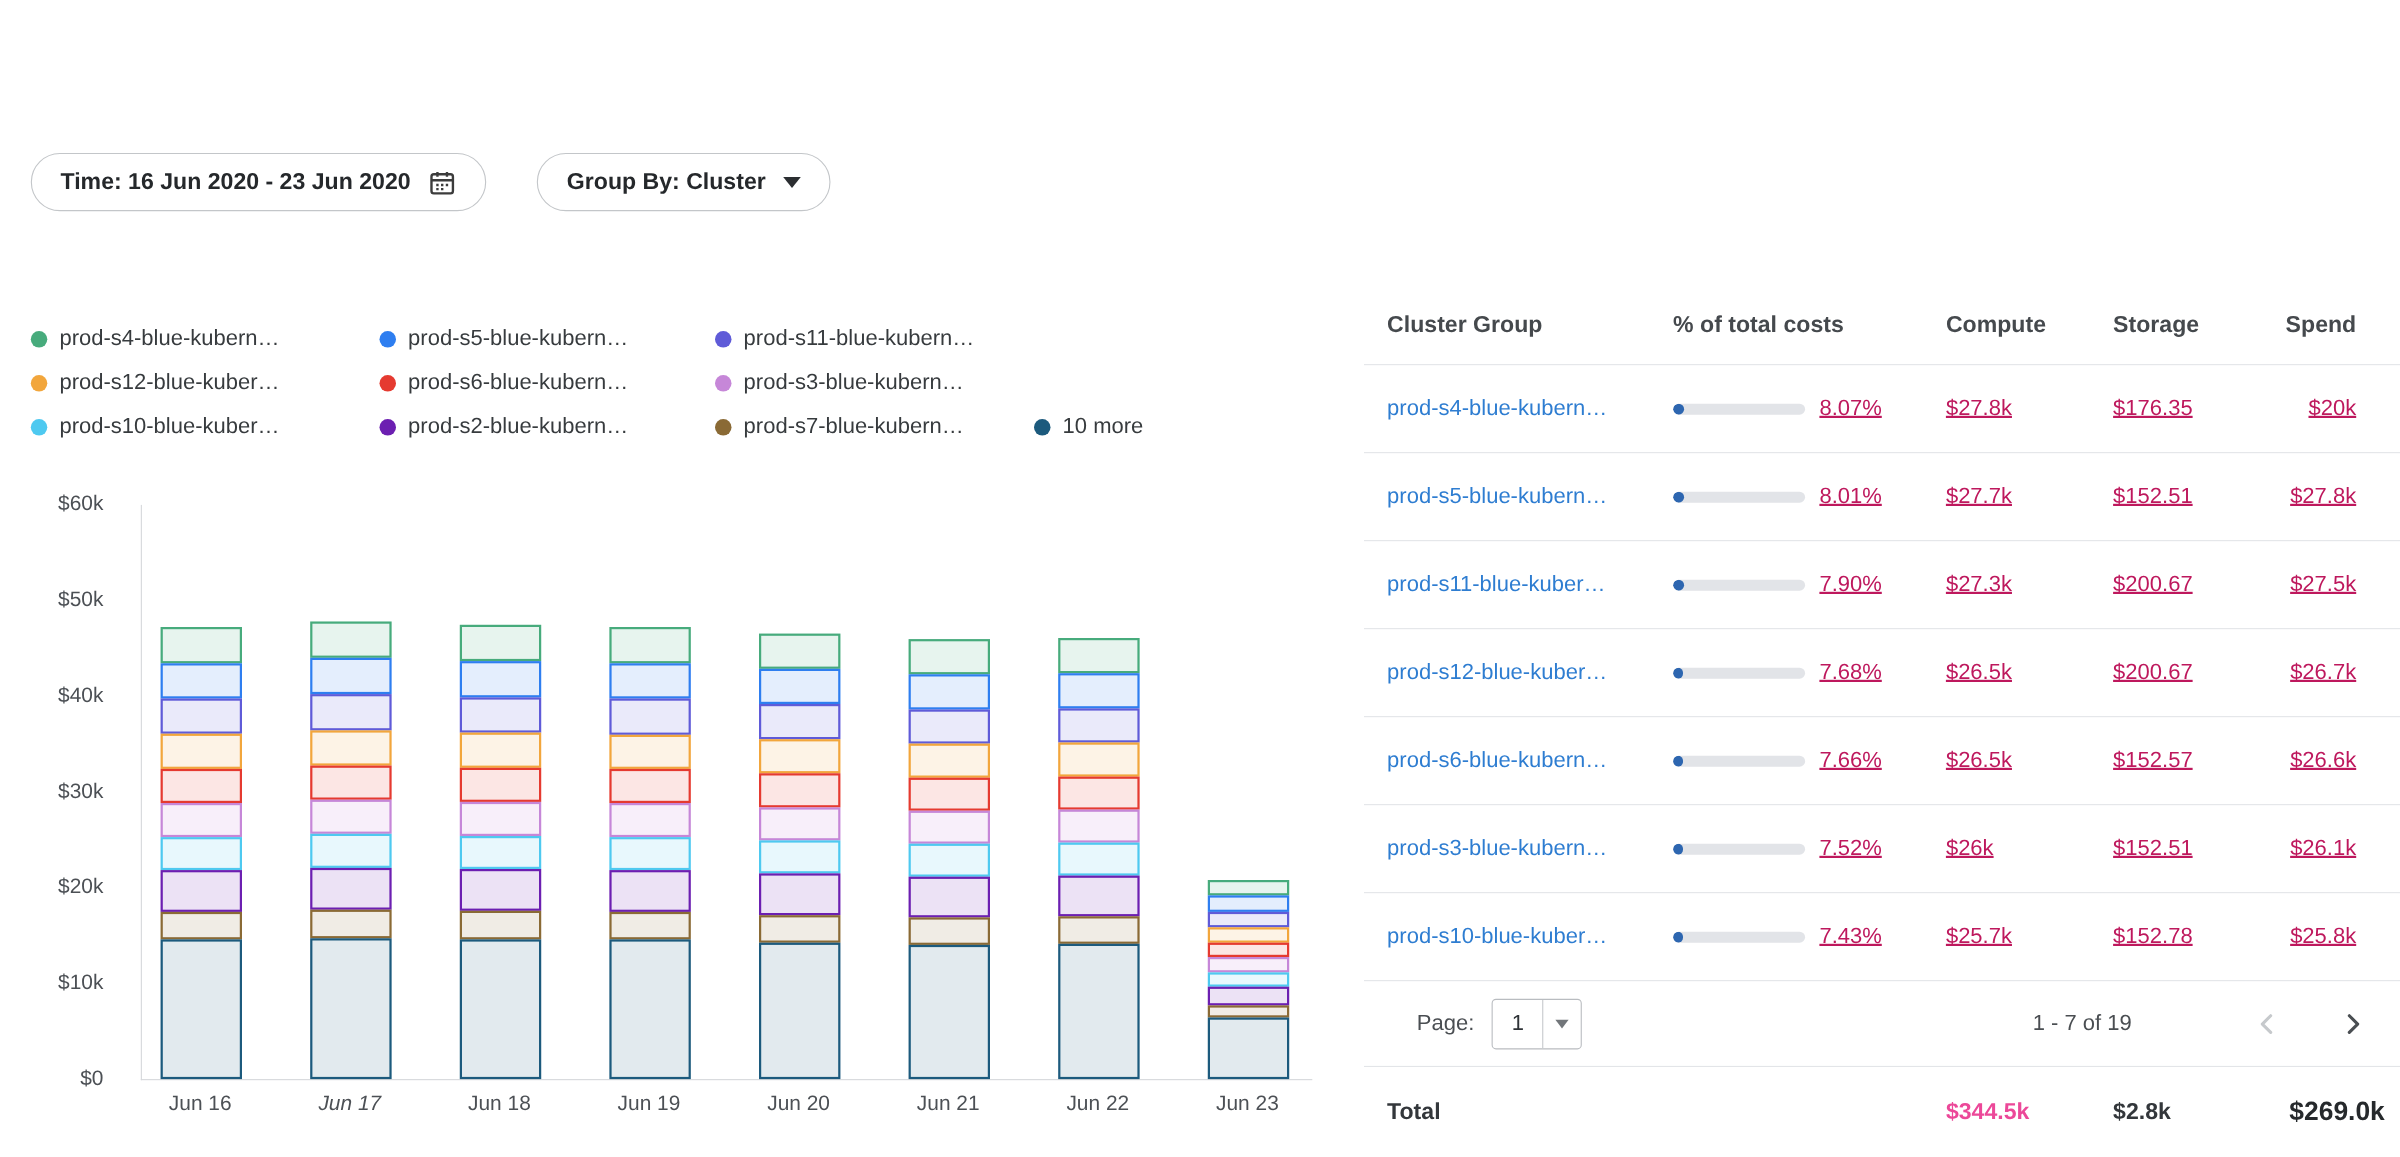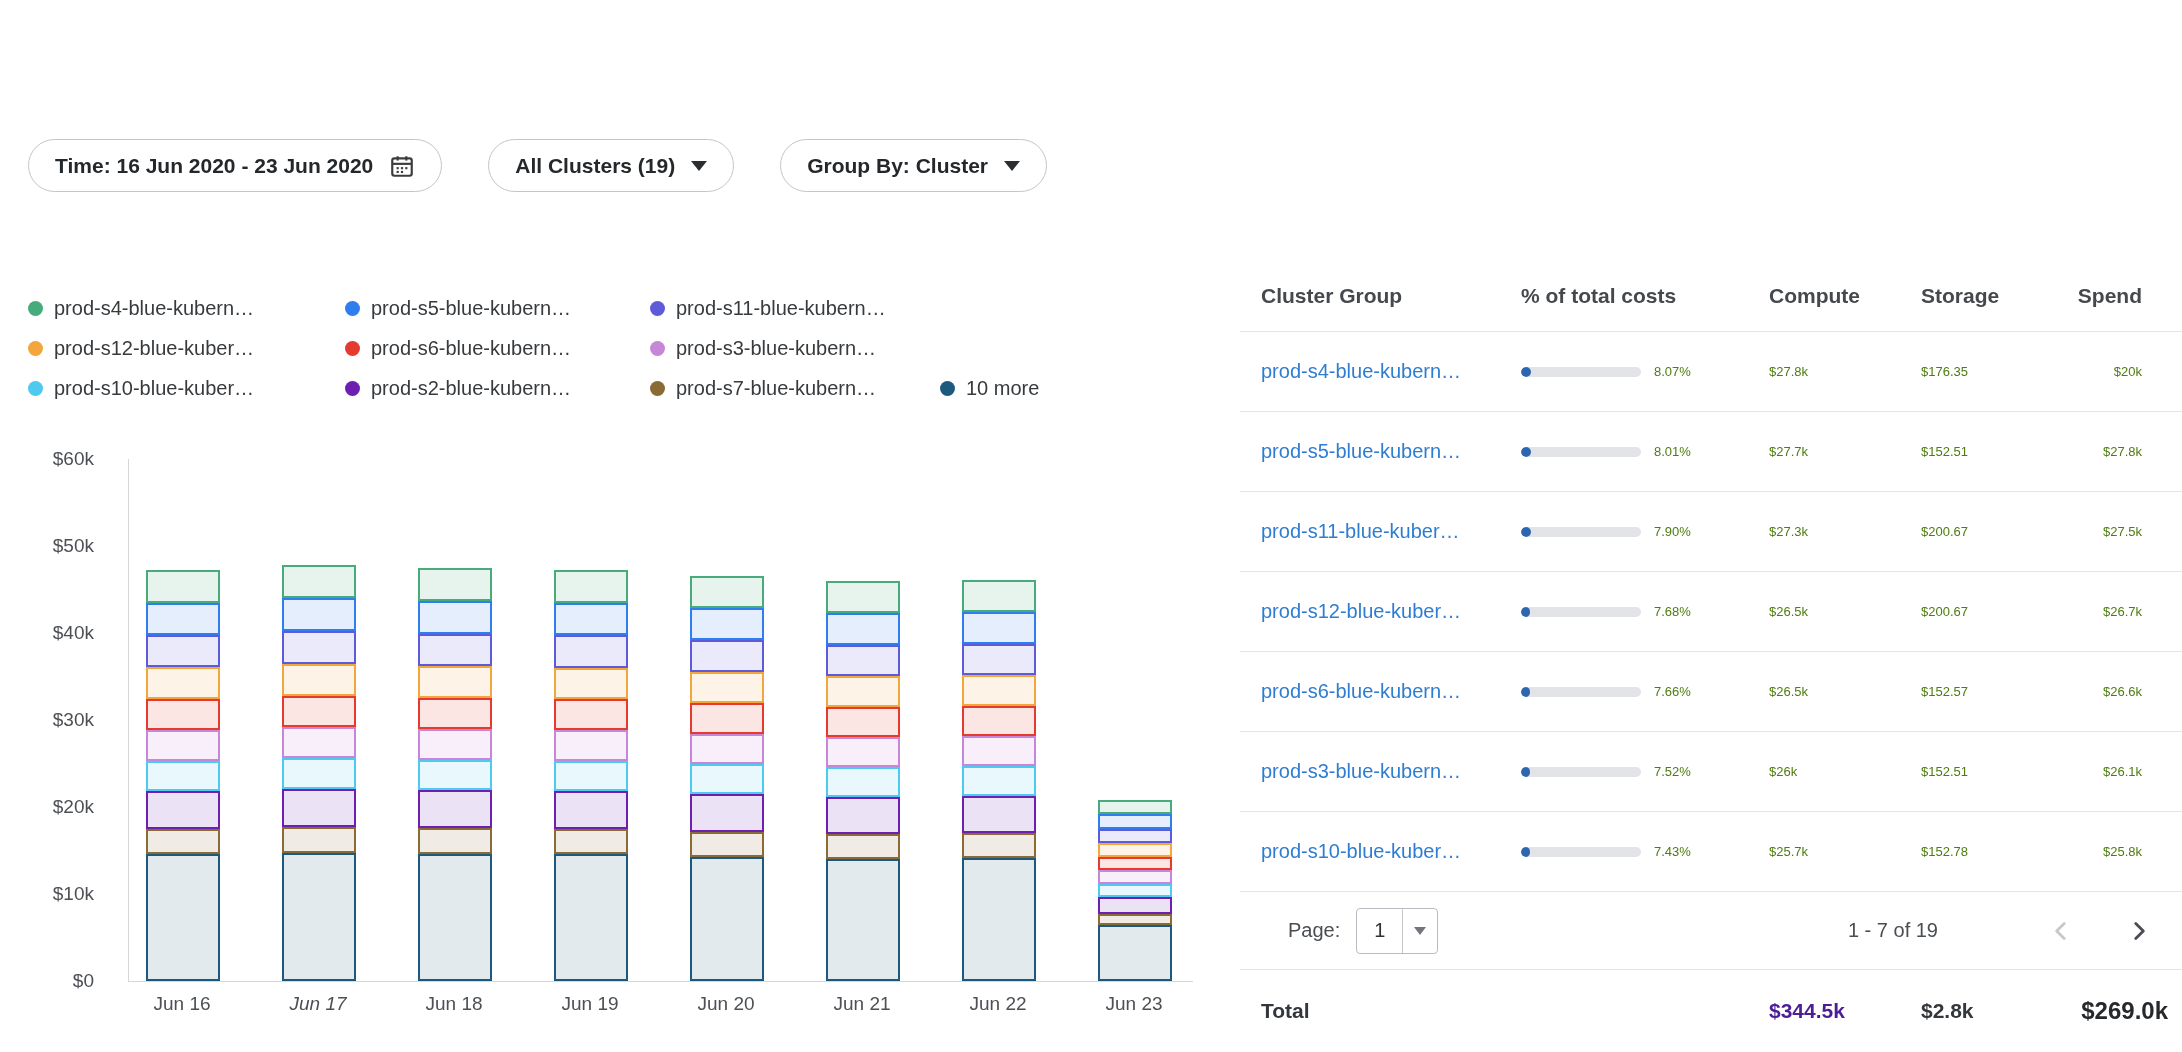--- a/index.html
+++ b/index.html
@@ -36,38 +36,38 @@
   
   .table-section{position:absolute;left:1240px;top:260px;right:0;}
   .t-header{display:flex;align-items:center;height:72px;padding-left:21px;border-bottom:1px solid #e3e5e8;box-sizing:border-box;}
   .th{font-size:21px;font-weight:700;color:#45494d;}
   .t-row{display:flex;align-items:center;height:80px;padding-left:21px;border-bottom:1px solid #e3e5e8;box-sizing:border-box;}
   .col-name{width:260px;}
   .col-pct{width:248px;display:flex;align-items:center;}
   .col-compute{width:152px;}
   .col-storage{width:154px;}
   .col-spend{flex:1;text-align:right;padding-right:40px;}
-  .cell{font-size:13px;color:#4d7c0f;}
+  .cell{font-size:20px;color:#be185d;text-decoration:underline;}
   .link{text-decoration:none;cursor:pointer;font-size:20px;white-space:nowrap;}
   .track{width:120px;height:10px;border-radius:6px;background:#e2e4e8;overflow:hidden;margin-right:13px;flex:0 0 auto;}
   .fill{height:100%;border-radius:6px;}
 
   .t-pagination{display:flex;align-items:center;height:78px;border-bottom:1px solid #e3e5e8;box-sizing:border-box;padding:0 30px 0 48px;font-size:20px;color:#4a4e52;}
   .page-select{display:flex;align-items:stretch;height:46px;border:1px solid #b9bcc0;border-radius:4px;margin-left:16px;cursor:pointer;background:#fff;overflow:hidden;box-sizing:border-box;}
   .page-select .val{display:flex;align-items:center;padding:0 17px;font-size:20px;color:#2f3337;}
   .page-select .dd{display:flex;align-items:center;justify-content:center;width:34px;border-left:1px solid #c6c9cc;}
   .sel-caret{width:0;height:0;border-left:6px solid transparent;border-right:6px solid transparent;border-top:8px solid #72767a;}
   .range{margin-left:auto;color:#4a4e52;}
   .chev{display:inline-flex;cursor:pointer;}
   .chev-left{margin-left:110px;}
   .chev-right{margin-left:52px;}
 
   .t-total{display:flex;align-items:center;height:82px;padding-left:21px;box-sizing:border-box;}
   .total-label{width:508px;font-size:21px;font-weight:700;color:#33373b;}
-  .total-compute{width:152px;font-size:21px;font-weight:700;color:#4c1d95;}
+  .total-compute{width:152px;font-size:21px;font-weight:700;color:#ec4899;}
   .total-storage{width:154px;font-size:21px;font-weight:700;color:#33373b;}
   .total-spend{flex:1;text-align:right;padding-right:14px;font-size:24px;font-weight:700;color:#26292c;}
 </style>
 </head>
 <body>
 
 <div class="page">
 
 
   <div class="filters">
@@ -79,24 +79,20 @@
           <line x1="3" y1="10" x2="21" y2="10"></line>
           <line x1="8" y1="3" x2="8" y2="7"></line>
           <line x1="16" y1="3" x2="16" y2="7"></line>
           <line x1="7" y1="14" x2="9" y2="14"></line>
             <line x1="11" y1="14" x2="13" y2="14"></line>
             <line x1="15" y1="14" x2="17" y2="14"></line>
           <line x1="7" y1="17.5" x2="9" y2="17.5"></line>
             <line x1="11" y1="17.5" x2="13" y2="17.5"></line>
         </svg>
       </span>
-    </button>
-    <button class="pill">
-      <span class="pill-label">All Clusters (19)</span>
-      <span class="caret"></span>
     </button>
     <button class="pill">
       <span class="pill-label">Group By: Cluster</span>
       <span class="caret"></span>
     </button>
   </div>
 
   <section>
     <div class="legend">
         <div class="legend-row">

